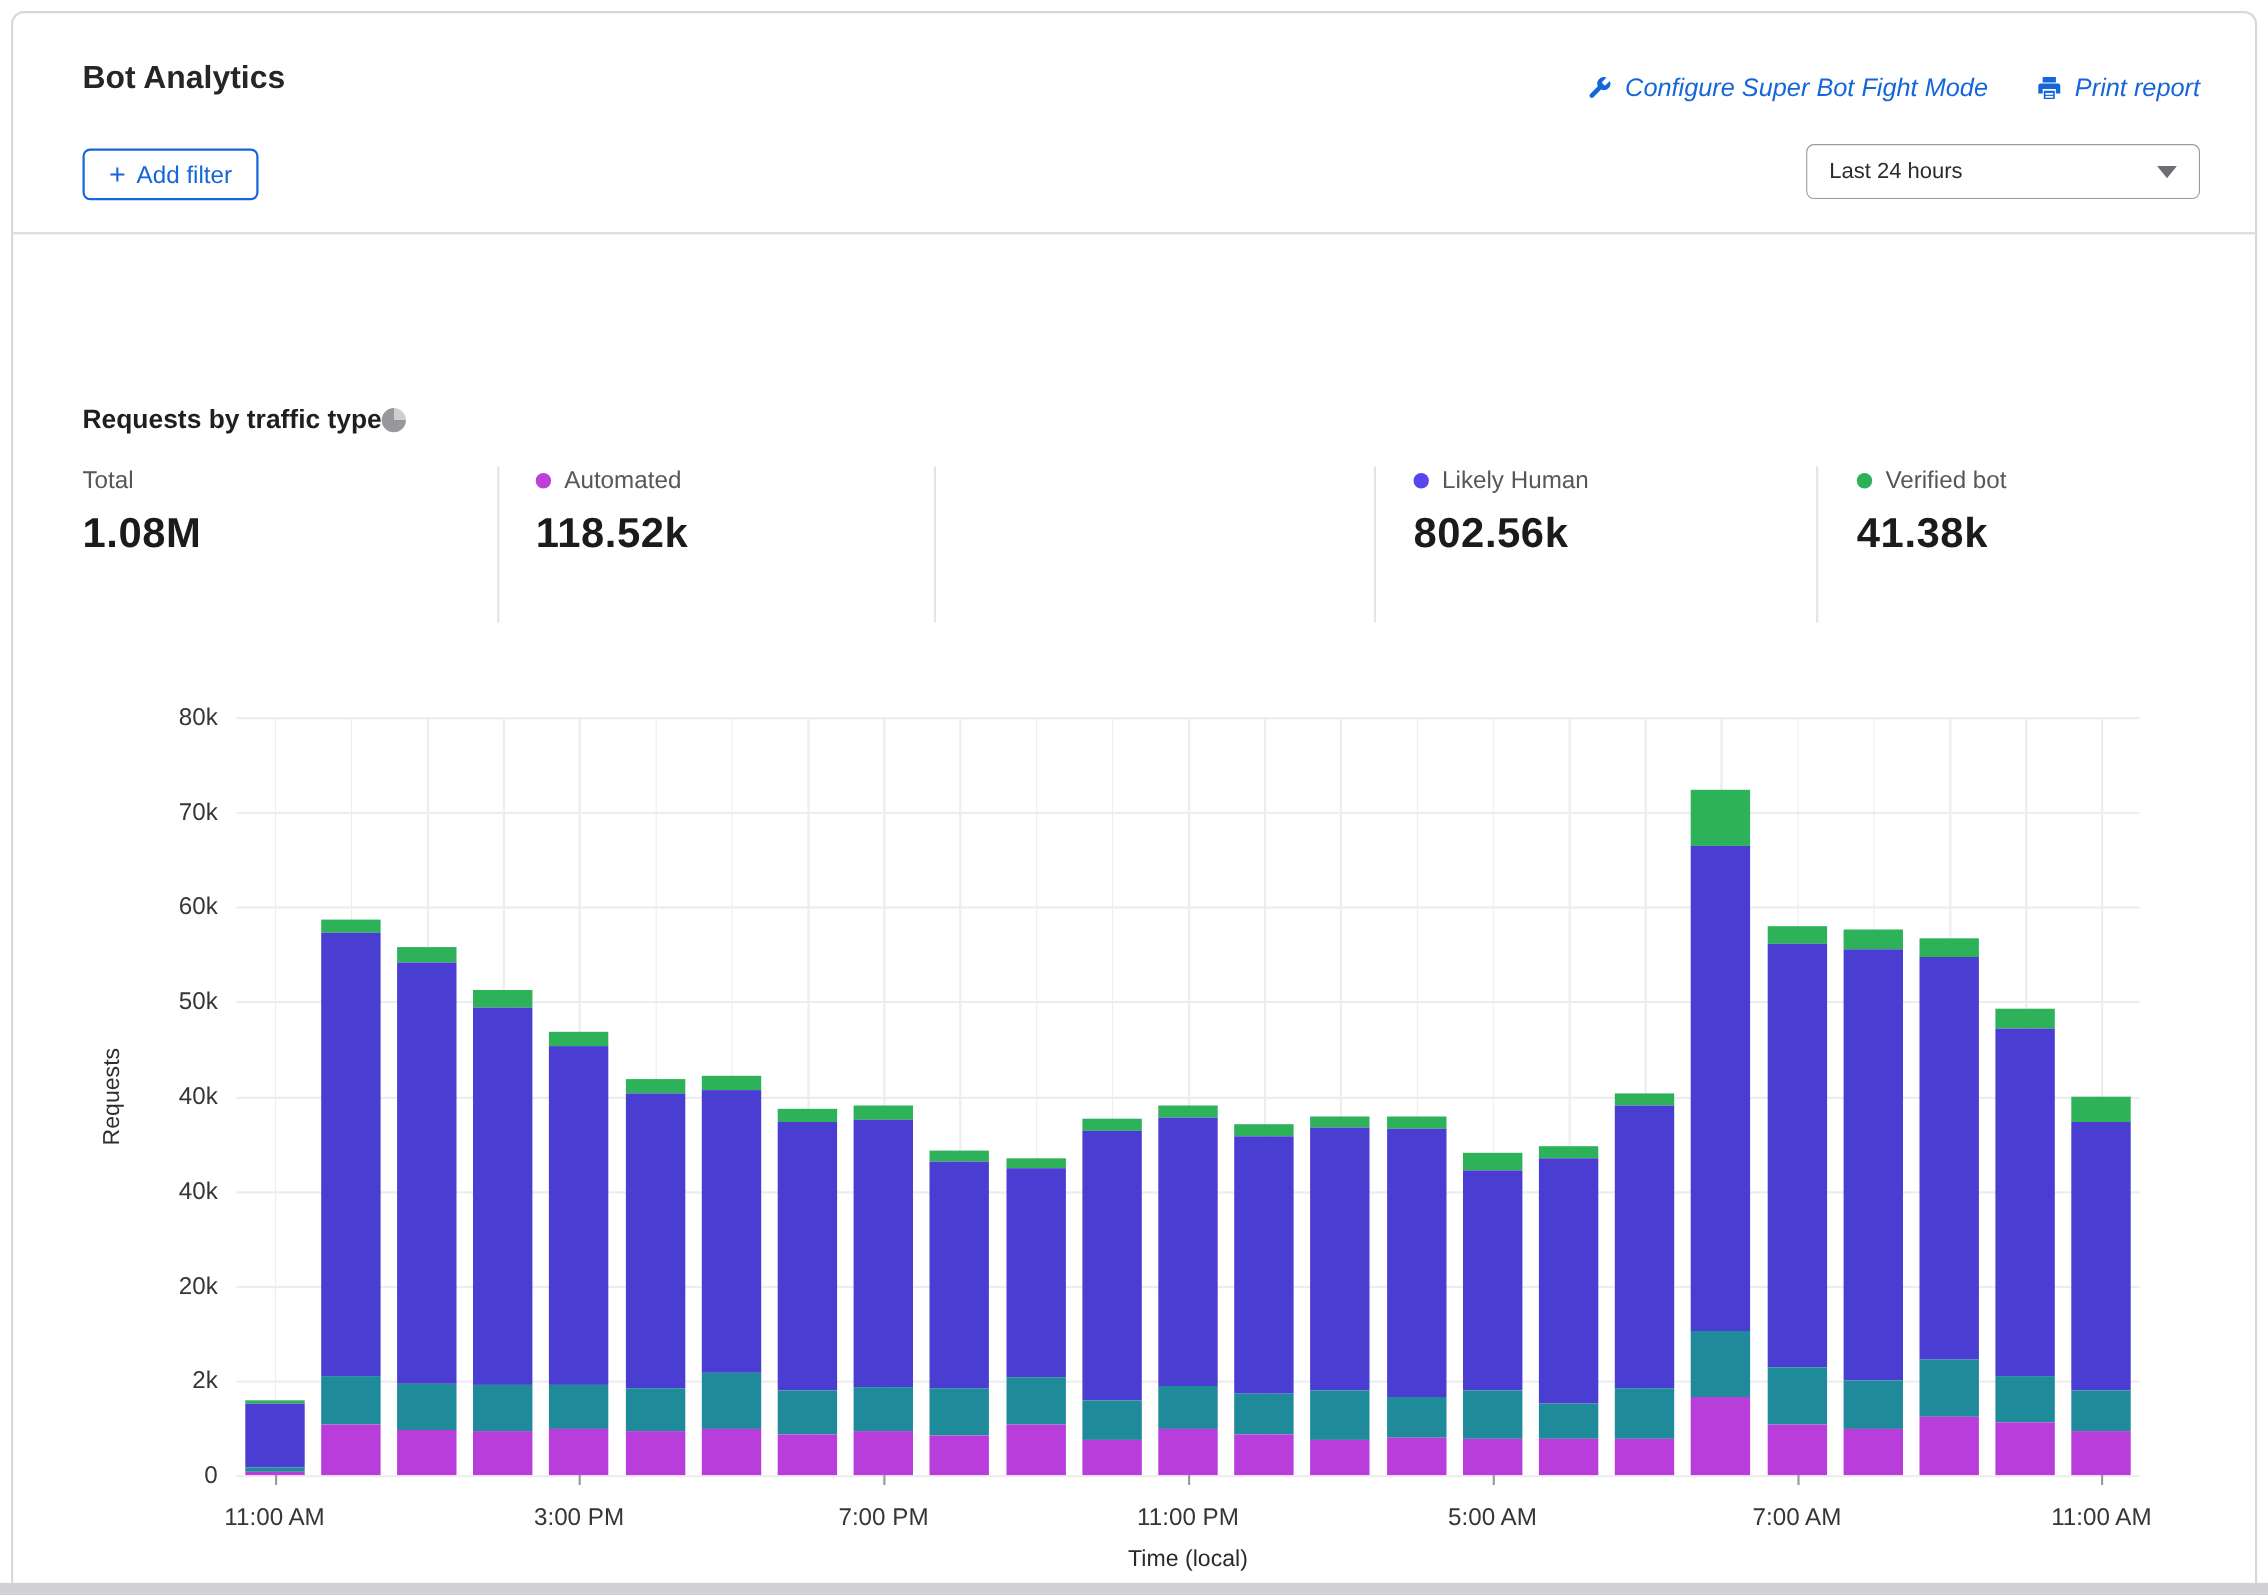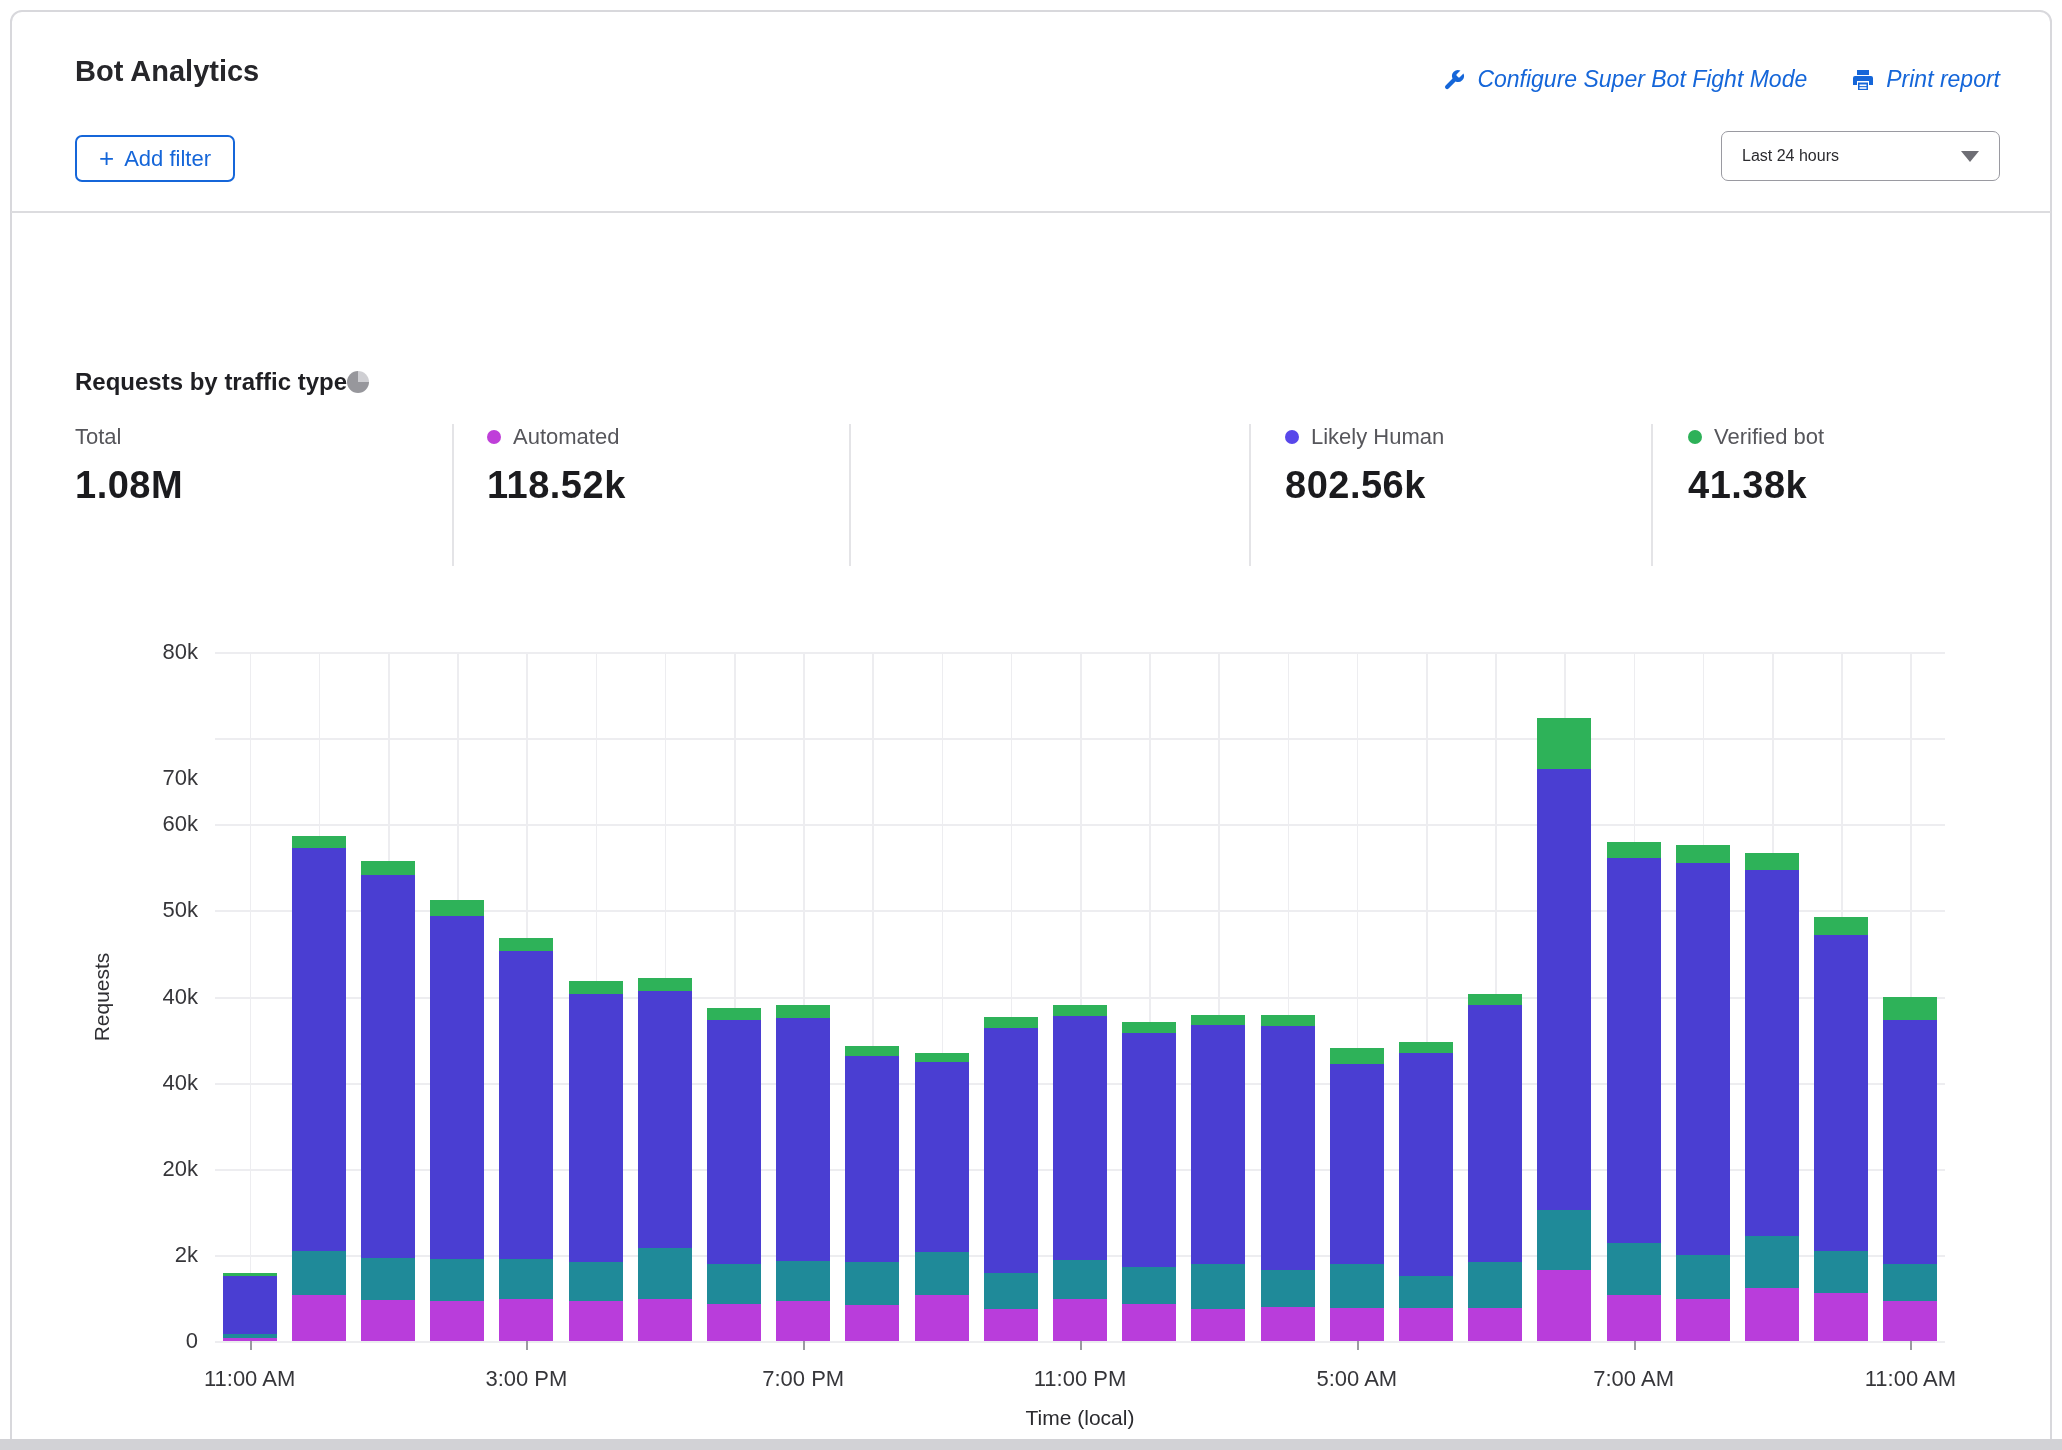--- a/index.html
+++ b/index.html
@@ -21,23 +21,23 @@
   .top-link{display:flex;align-items:center;gap:11px;color:#1566d9;font-size:23px;cursor:pointer;font-style:italic;}
   .top-link svg{display:block;}
   .btn-add-filter{
     position:absolute;left:75px;top:135px;display:inline-flex;align-items:center;gap:10px;
     border:2px solid #1566d9;border-radius:7px;background:#fff;color:#1566d9;
     font-size:22px;padding:10px 22px;height:47px;box-sizing:border-box;cursor:pointer;
     font-family:"Liberation Sans", sans-serif;
   }
   .btn-add-filter .plus{font-size:26px;font-weight:400;line-height:1;margin-top:-2px;}
   .select-range{
-    position:absolute;top:131px;right:62px;width:279px;height:50px;box-sizing:border-box;
+    position:absolute;top:131px;right:62px;width:358px;height:50px;box-sizing:border-box;
     border:1.5px solid #9a9aa1;border-radius:7px;background:#fff;display:flex;align-items:center;
-    padding:0 20px;font-size:16px;color:#2b2b2f;cursor:pointer;
+    padding:0 20px;font-size:20px;color:#2b2b2f;cursor:pointer;
   }
   .select-range .chev{
     margin-left:auto;width:0;height:0;border-left:9px solid transparent;border-right:9px solid transparent;
     border-top:11px solid #6e6e75;
   }
   .header-sep{position:absolute;left:11px;right:11px;top:211px;height:0;border-top:2px solid #dcdcdf;}
   .section-title-row{position:absolute;left:75px;top:368px;display:flex;align-items:center;gap:0;}
   .section-title{font-size:24px;font-weight:700;color:#1f1f23;}
   .pie-icon{
     width:22px;height:22px;border-radius:50%;
@@ -367,21 +367,21 @@
     <div class="ylab" style="top: 1155.75px;">20k</div>
     <div class="hgrid" style="top: 1082.62px;"></div>
     <div class="ylab" style="top: 1069.62px;">40k</div>
     <div class="hgrid" style="top: 996.5px;"></div>
     <div class="ylab" style="top: 983.5px;">40k</div>
     <div class="hgrid" style="top: 910.375px;"></div>
     <div class="ylab" style="top: 897.375px;">50k</div>
     <div class="hgrid" style="top: 824.25px;"></div>
     <div class="ylab" style="top: 811.25px;">60k</div>
     <div class="hgrid" style="top: 738.125px;"></div>
-    <div class="ylab" style="top: 725.125px; margin-top: 40px;">70k</div>
+    <div class="ylab" style="top: 725.125px;">70k</div>
     <div class="hgrid" style="top: 652px;"></div>
     <div class="ylab" style="top: 639px;">80k</div>
     <div class="xtick" style="left: 249.6px;"></div>
     <div class="xlab" style="left: 249.6px;">11:00 AM</div>
     <div class="xtick" style="left: 526.4px;"></div>
     <div class="xlab" style="left: 526.4px;">3:00 PM</div>
     <div class="xtick" style="left: 803.2px;"></div>
     <div class="xlab" style="left: 803.2px;">7:00 PM</div>
     <div class="xtick" style="left: 1080px;"></div>
     <div class="xlab" style="left: 1080px;">11:00 PM</div>

